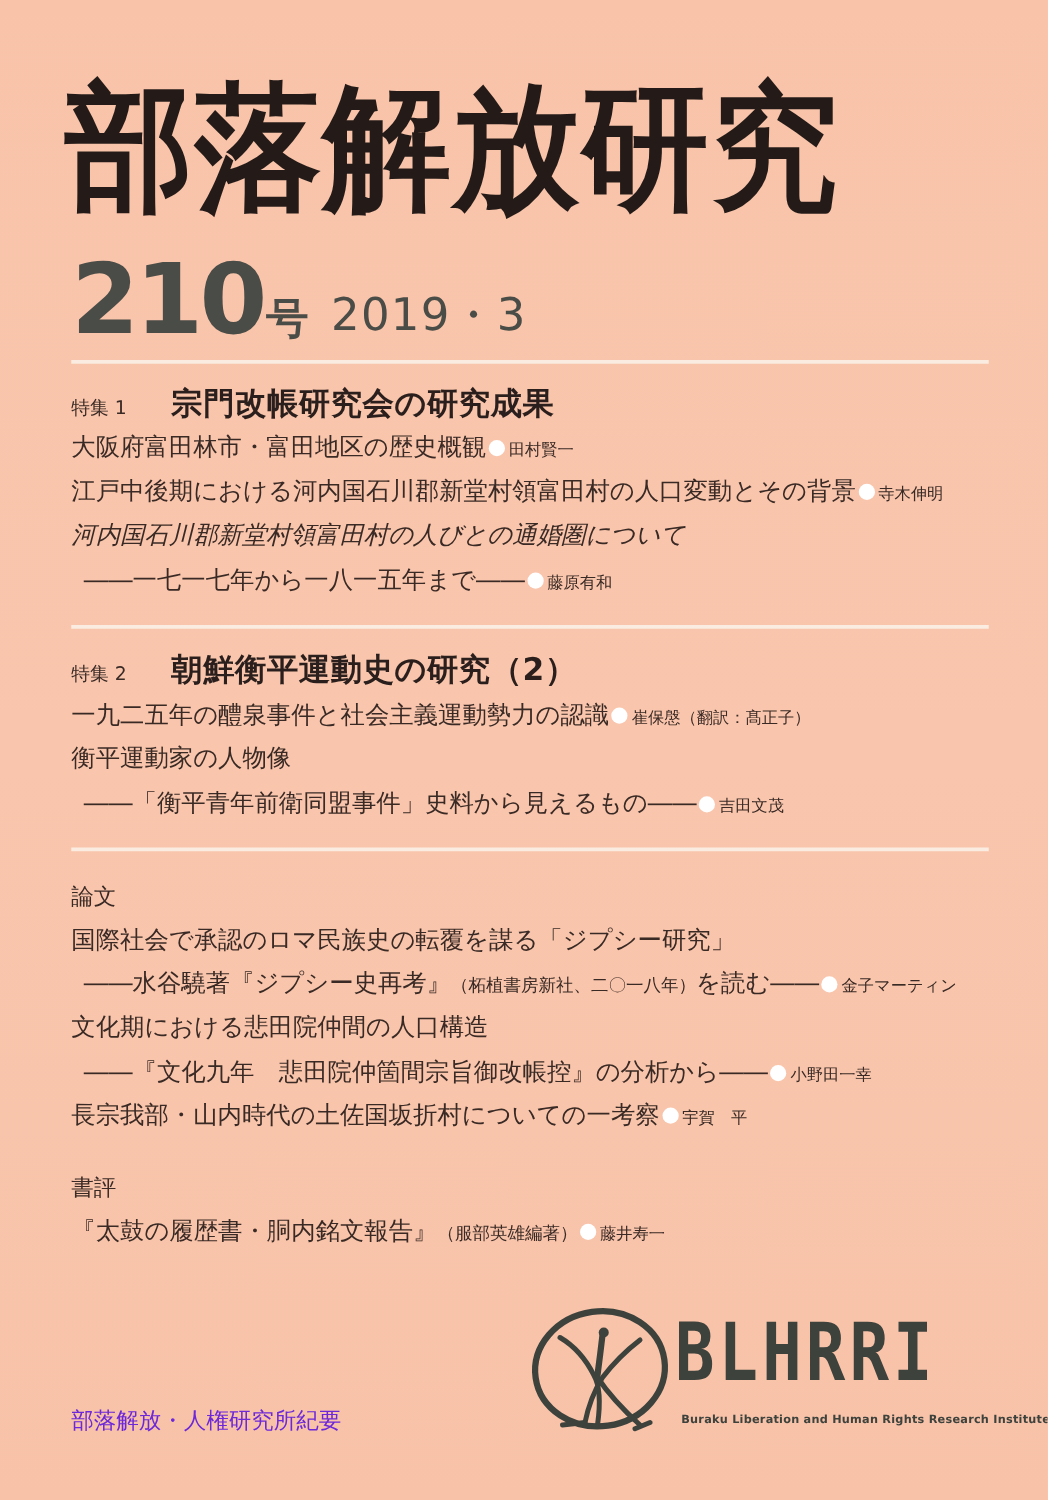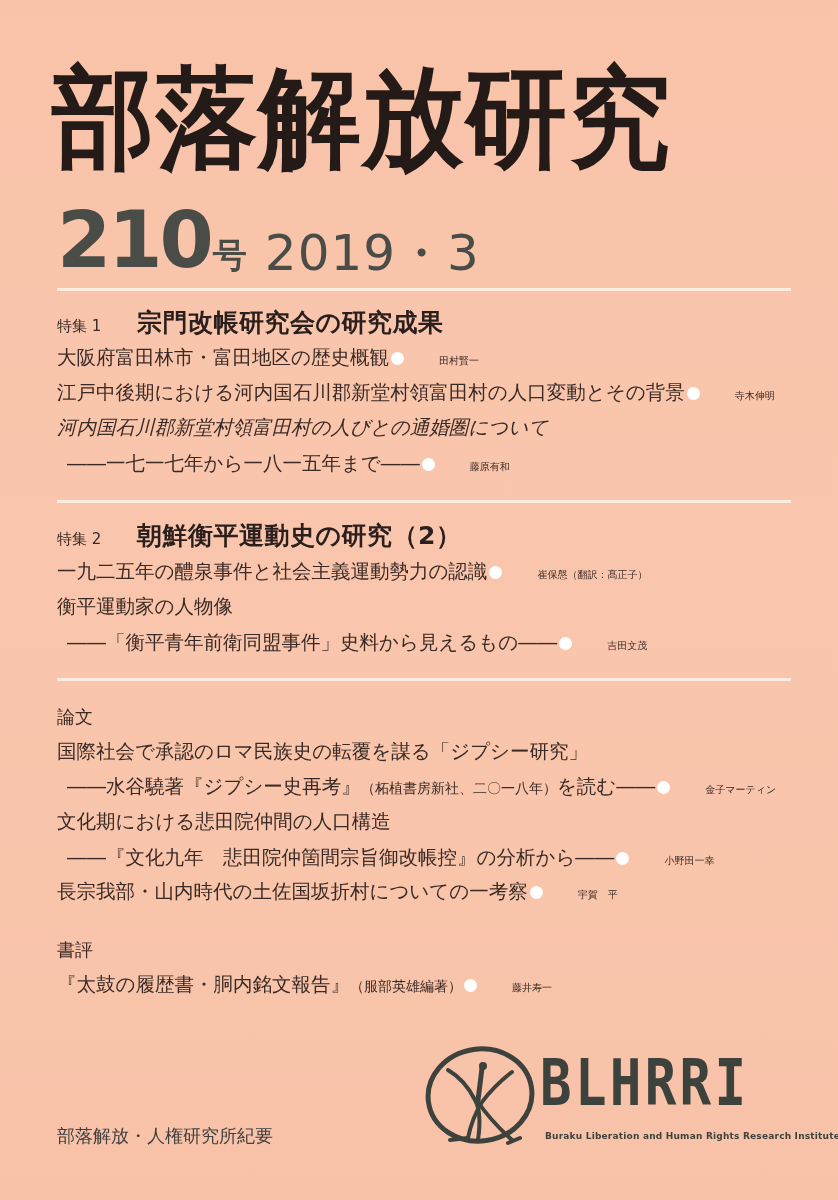--- a/index.html
+++ b/index.html
@@ -23,39 +23,39 @@
     .issue-num {
       display: inline-block; font-family: "DejaVu Sans", sans-serif; font-weight: bold;
       font-size: 78px; line-height: 70px; color: #4a4c47; letter-spacing: -3px;
       vertical-align: bottom;
     }
     .issue-suffix {
       display: inline-block; font-size: 34px; line-height: 40px; color: #4a4c47;
       font-weight: bold; vertical-align: bottom; margin-left: 2px;
     }
     .issue-date {
-      display: inline-block; font-size: 50px; line-height: 44px; color: #4a4c47;
+      display: inline-block; font-size: 36px; line-height: 44px; color: #4a4c47;
       vertical-align: bottom; margin-left: 18px; letter-spacing: 1px;
     }
 
     .rule { position: absolute; left: 57px; width: 734px; height: 3px; background: #fbeee4; opacity: 0.95; }
 
     .line { position: absolute; left: 57px; white-space: nowrap; font-size: 19.5px; line-height: 26px; color: #3a2a25; }
     .line.indent { left: 67px; }
     .feature-label { font-size: 15px; color: #3a2a25; display: inline-block; width: 80px; }
     .feature-title { font-size: 25px; font-weight: bold; color: #2a1f1c; letter-spacing: 0.5px; }
     .section-label { font-size: 18px; color: #3a2a25; }
-    .author { font-size: 10px; color: #3a2a25; margin-left: 32px; }
+    .author { font-size: 13px; color: #3a2a25; }
     .small { font-size: 14px; }
     .dot {
       display: inline-block; width: 13px; height: 13px; border-radius: 50%;
       background: #ffffff; margin: 0 3px 0 2px; vertical-align: -1px;
     }
 
-    .footer-label { position: absolute; left: 57px; top: 1124px; font-size: 18px; color: #404040; white-space: nowrap; }
+    .footer-label { position: absolute; left: 57px; top: 1124px; font-size: 18px; color: #6d28d9; white-space: nowrap; }
 
     .logo { position: absolute; left: 420px; top: 1040px; width: 380px; height: 110px; }
     .logo svg { display: block; }
     .logo-text {
       position: absolute; left: 120px; top: 8px; font-family: "DejaVu Sans Mono", monospace;
       font-size: 64px; line-height: 70px; color: #3e423c; letter-spacing: 4px; font-weight: bold;
       transform: scaleX(0.82); transform-origin: left top;
     }
     .logo-sub {
       position: absolute; left: 125px; top: 91px; font-size: 9px; font-weight: bold;

